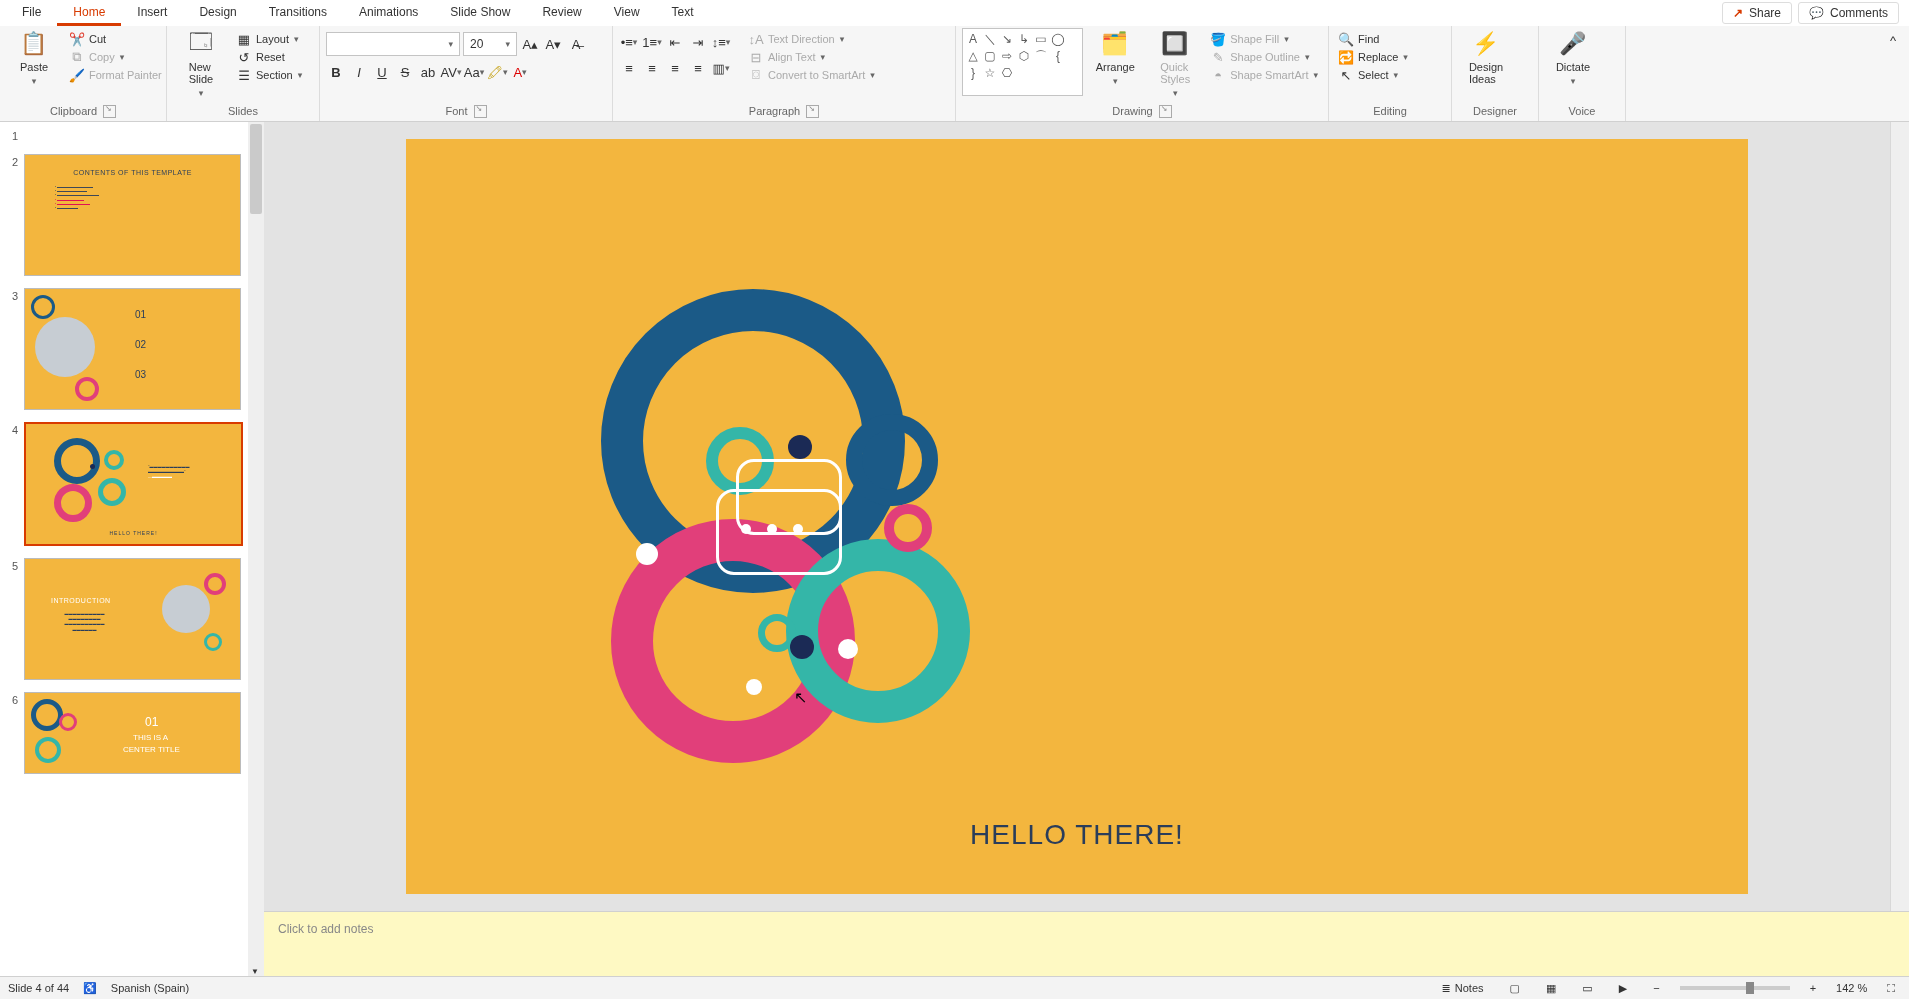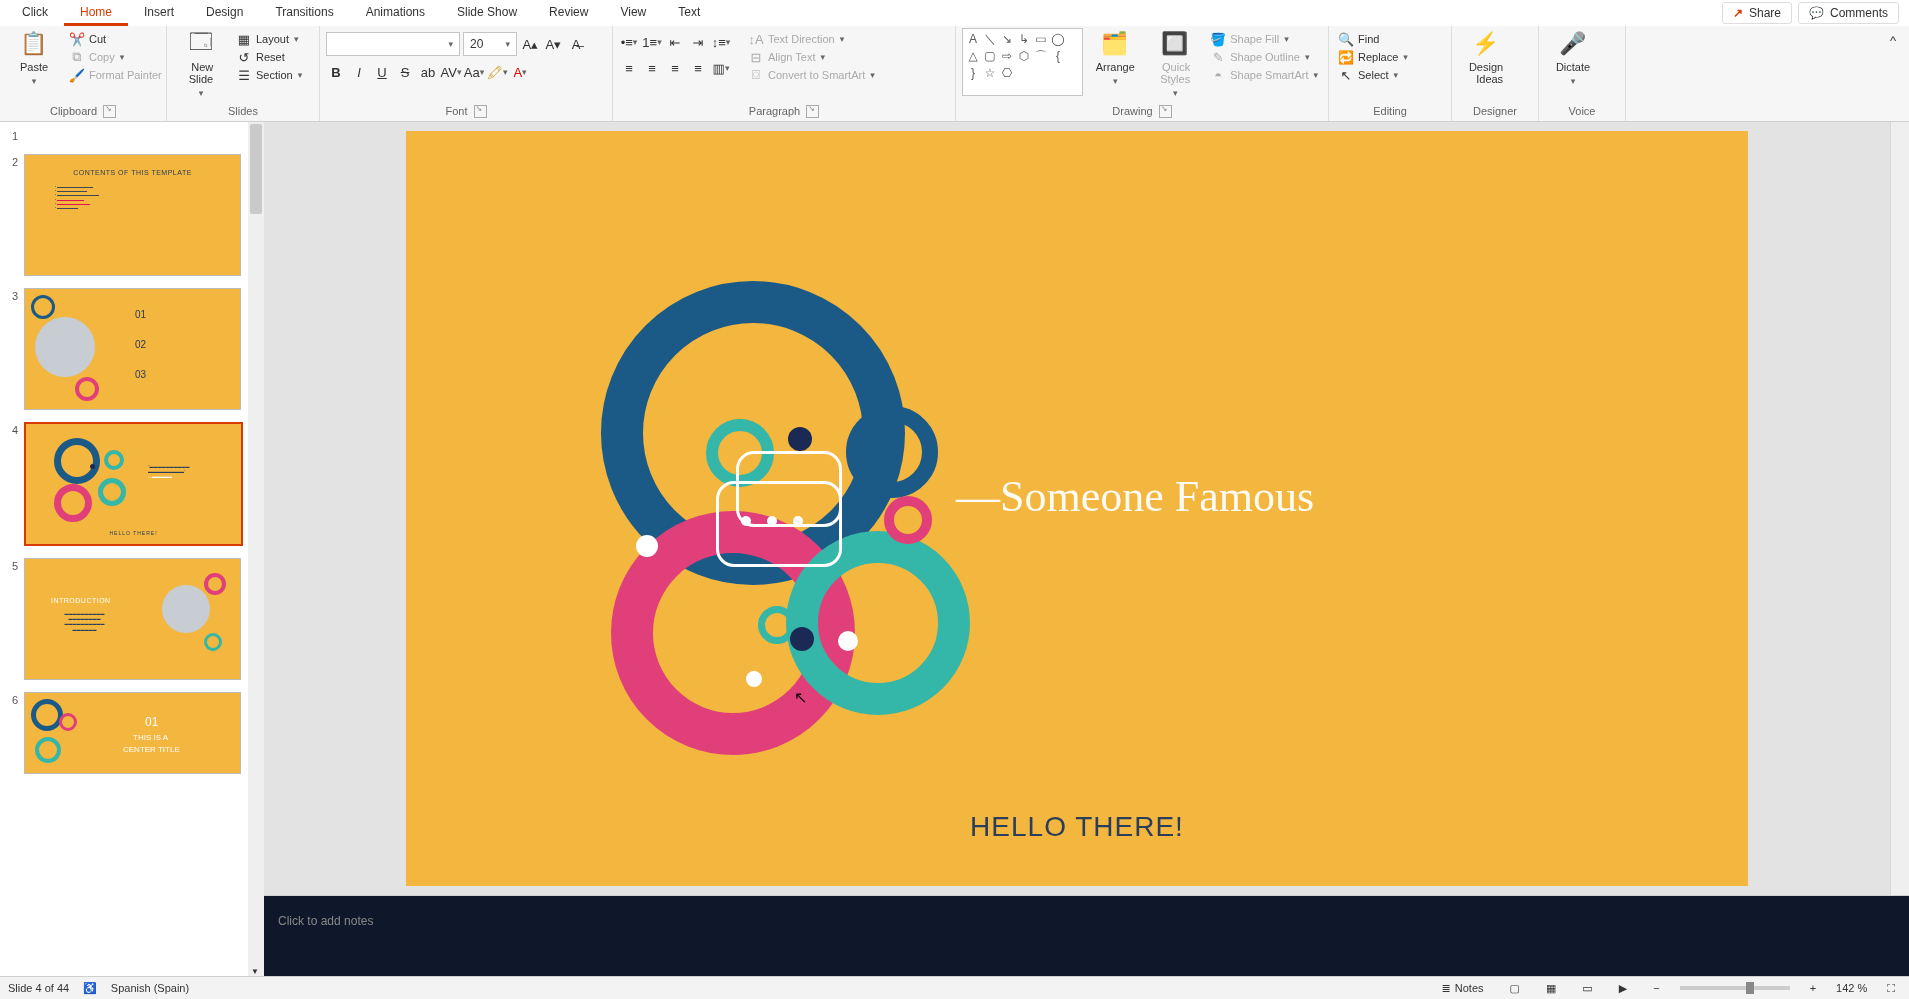--- a/index.html
+++ b/index.html
@@ -18,21 +18,21 @@
   
   .ribbon { height: 95px; display: flex; border-bottom: 1px solid #d0d0d0; background: #f6f6f6; }
   .group { border-right: 1px solid #dcdcdc; display: flex; flex-direction: column; padding: 2px 6px 0 6px; position: relative; }
   .group-body { flex: 1; display: flex; align-items: flex-start; gap: 4px; }
   .group-label { text-align: center; font-size: 11px; color: #666; padding-bottom: 2px; display: flex; justify-content: center; align-items: center; gap: 6px; min-height: 16px; }
   .dialog-launcher { width: 11px; height: 11px; border: 1px solid #aaa; display: inline-block; position: relative; cursor:pointer; }
   .dialog-launcher::after { content:"↘"; font-size: 8px; color:#888; position:absolute; top:-2px; left:1px; }
 
   .vbtn { display: flex; flex-direction: column; align-items: center; justify-content: center; gap: 3px; padding: 2px 6px; cursor: pointer; min-width: 44px; }
   .vbtn .ico { width: 28px; height: 28px; display:flex; align-items:center; justify-content:center; font-size: 22px; }
-  .vbtn .lbl { font-size: 11px; text-align:right; line-height: 1.1; }
+  .vbtn .lbl { font-size: 11px; text-align:left; line-height: 1.1; }
   .vstack { display:flex; flex-direction:column; gap:2px; }
   .mini-btn { display:flex; align-items:center; gap:5px; padding: 1px 4px; cursor:pointer; font-size:11px; white-space:nowrap; }
   .mini-ico { width:14px; height:14px; display:inline-flex; align-items:center; justify-content:center; font-size:13px; }
   .disabled { color:#aaa; }
   .dropdown-arrow { font-size: 9px; color:#666; }
 
   .font-box, .size-box { background: #fff; border: 1px solid #c4c4c4; height: 22px; padding: 0 6px; display:flex; align-items:center; }
   .font-box { width: 120px; }
   .size-box { width: 40px; justify-content: space-between; }
 
@@ -50,21 +50,21 @@
   .thumbs-scroll .thumb-handle { position:absolute; left:2px; right:2px; top:2px; height:90px; background:#cacaca; border-radius:2px; }
   .thumbs { flex:1; overflow:hidden; }
   .thumb-row { display:flex; align-items:flex-start; padding: 6px 4px 6px 4px; gap:6px; }
   .thumb-num { width: 14px; text-align:right; color:#555; font-size:11px; padding-top:2px; }
   .thumb { width: 215px; height: 120px; background: #f3b63e; border:1px solid #bbb; position:relative; cursor:pointer; overflow:hidden; }
   .thumb.selected { border: 2px solid #d83b01; }
 
   .editor-col { flex:1; background:#e3e3e3; display:flex; flex-direction:column; position:relative; }
   .slide-area { flex:1; display:flex; align-items:center; justify-content:center; overflow:hidden; }
   .slide { width: 1342px; height: 755px; background:#f3b63e; position:relative; }
-  .notes-bar { height: 44px; background:#0f172a; border-top:1px solid #d0d0d0; padding: 18px 14px; color:#888; cursor:text; }
+  .notes-bar { height: 44px; background:#fef9c3; border-top:1px solid #d0d0d0; padding: 10px 14px; color:#888; cursor:text; }
   .editor-scroll-right { width:18px; background:#efefef; border-left:1px solid #d8d8d8; }
   .pointer { position:absolute; font-size:16px; color:#000; pointer-events:none; }
 
   
   .circle { border-radius:50%; position:absolute; }
   .ring { border-radius:50%; position:absolute; background:transparent; }
   .bubble { position:absolute; border:3px solid #fff; border-radius:18px; }
 
   .quote-block { position:absolute; left: 1095px; top: 350px; width: 510px; color: #fff; font-family: Georgia, "Times New Roman", serif; }
   .quote-text { font-size:27px; line-height:1.35; color:#2a3d5a; font-family: "Segoe UI", Arial, sans-serif; }
@@ -78,21 +78,21 @@
   .zoom-slider { width: 110px; height: 4px; background:#ccc; position:relative; }
   .zoom-slider .handle { position:absolute; top:-4px; left:60%; width:8px; height:12px; background:#888; }
 </style>
 </head>
 <body>
 
 <div class="ui">
 
   <div class="topbar">
     <div class="menu-tabs">
-      <div class="menu-tab">Click</div>
+      <div class="menu-tab">File</div>
       <div class="menu-tab active">Home</div>
       <div class="menu-tab">Insert</div>
       <div class="menu-tab">Design</div>
       <div class="menu-tab">Transitions</div>
       <div class="menu-tab">Animations</div>
       <div class="menu-tab">Slide Show</div>
       <div class="menu-tab">Review</div>
       <div class="menu-tab">View</div>
       <div class="menu-tab">Text</div>
     </div>
@@ -460,21 +460,20 @@
             <span class="circle" style="left:432px; top:500px; width:20px; height:20px; background:#fff"></span>
 
             <div class="bubble" style="left:330px; top:320px; width:100px; height:70px"></div>
             <div class="bubble" style="left:310px; top:350px; width:120px; height:80px">
               <span class="circle" style="left:22px; top:32px; width:10px; height:10px; background:#fff"></span>
               <span class="circle" style="left:48px; top:32px; width:10px; height:10px; background:#fff"></span>
               <span class="circle" style="left:74px; top:32px; width:10px; height:10px; background:#fff"></span>
             </div>
 
             <div class="quote-block" style="left:550px; top:320px">
-              <div class="quote-attr">—Someone Famous</div>
             </div>
             <div class="hello">HELLO THERE!</div>
           </div>
           <span class="pointer" style="left:530px; top:566px">↖</span>
         </div>
         <div class="editor-scroll-right"></div>
       </div>
       <div class="notes-bar">Click to add notes</div>
     </div>
   </div>

